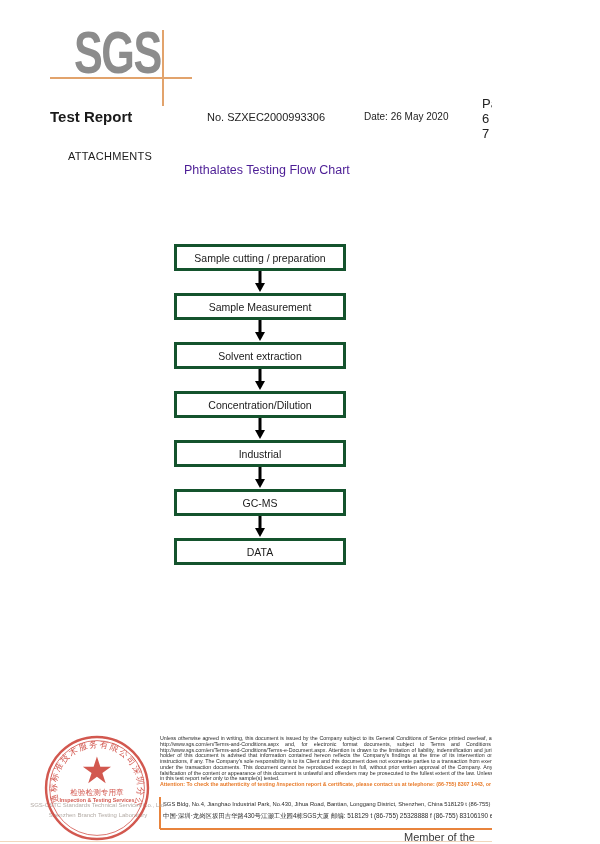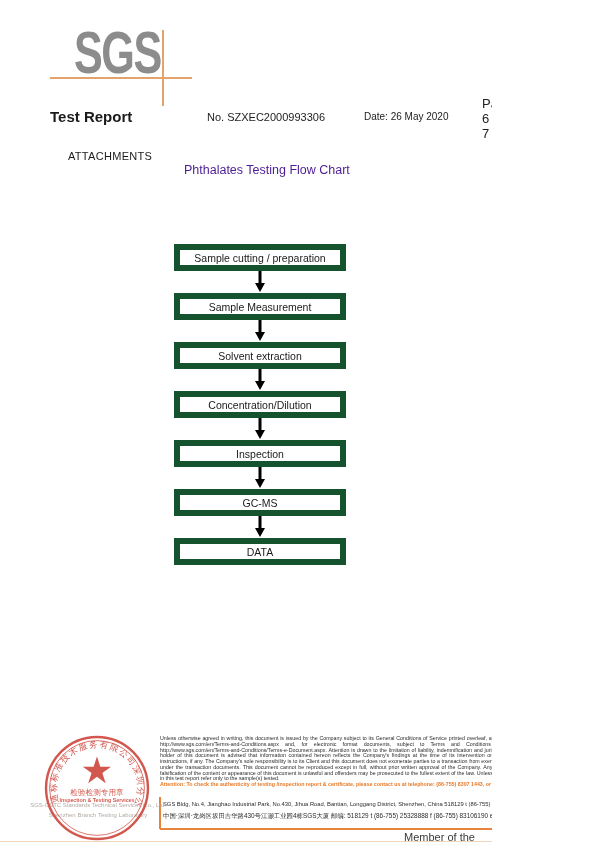--- a/index.html
+++ b/index.html
@@ -18,21 +18,21 @@
   .hdr-title { position:absolute; left:50px; top:108px; font-size:15px; font-weight:bold; color:#1a1a1a; }
   .hdr-no    { position:absolute; left:207px; top:111px; font-size:11px; color:#222; }
   .hdr-date  { position:absolute; left:364px; top:111px; font-size:10px; color:#222; }
   .hdr-page  { position:absolute; left:482px; top:96px; font-size:13px; color:#222; }
 
   .attach-label { position:absolute; left:68px; top:150px; font-size:11px; color:#1c1c1c; letter-spacing:0.3px; }
   .chart-title  { position:absolute; left:184px; top:163px; font-size:12.5px; color:#4c1d95; }
 
   
   .flowchart { position:absolute; left:174px; top:244px; width:172px; }
-  .flow-box { width:172px; height:27px; border:6px solid #14532d; background:#fff;
+  .flow-box { width:172px; height:27px; border:3px solid #14532d; background:#fff;
               display:flex; align-items:center; justify-content:center;
               font-size:10.5px; color:#1a1a1a; }
   .flow-arrow { position:relative; width:100%; height:22px; }
   .flow-arrow .shaft { position:absolute; left:50%; transform:translateX(-50%); top:0;
                        width:3px; height:13px; background:#000; }
   .flow-arrow .head  { position:absolute; left:50%; transform:translateX(-50%); top:12px;
                        width:0; height:0; border-left:5px solid transparent;
                        border-right:5px solid transparent; border-top:9px solid #000; }
 
   
@@ -93,21 +93,21 @@
     <div class="flow-box">Solvent extraction</div>
     <div class="flow-arrow">
         <div class="shaft"></div>
         <div class="head"></div>
       </div>
     <div class="flow-box">Concentration/Dilution</div>
     <div class="flow-arrow">
         <div class="shaft"></div>
         <div class="head"></div>
       </div>
-    <div class="flow-box">Inspection</div>
+    <div class="flow-box">Industrial</div>
     <div class="flow-arrow">
         <div class="shaft"></div>
         <div class="head"></div>
       </div>
     <div class="flow-box">GC-MS</div>
     <div class="flow-arrow">
         <div class="shaft"></div>
         <div class="head"></div>
       </div>
     <div class="flow-box">DATA</div>

